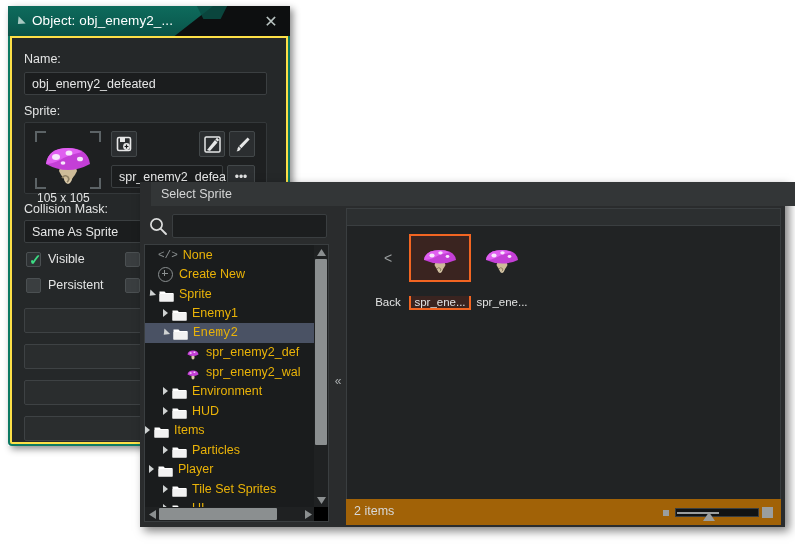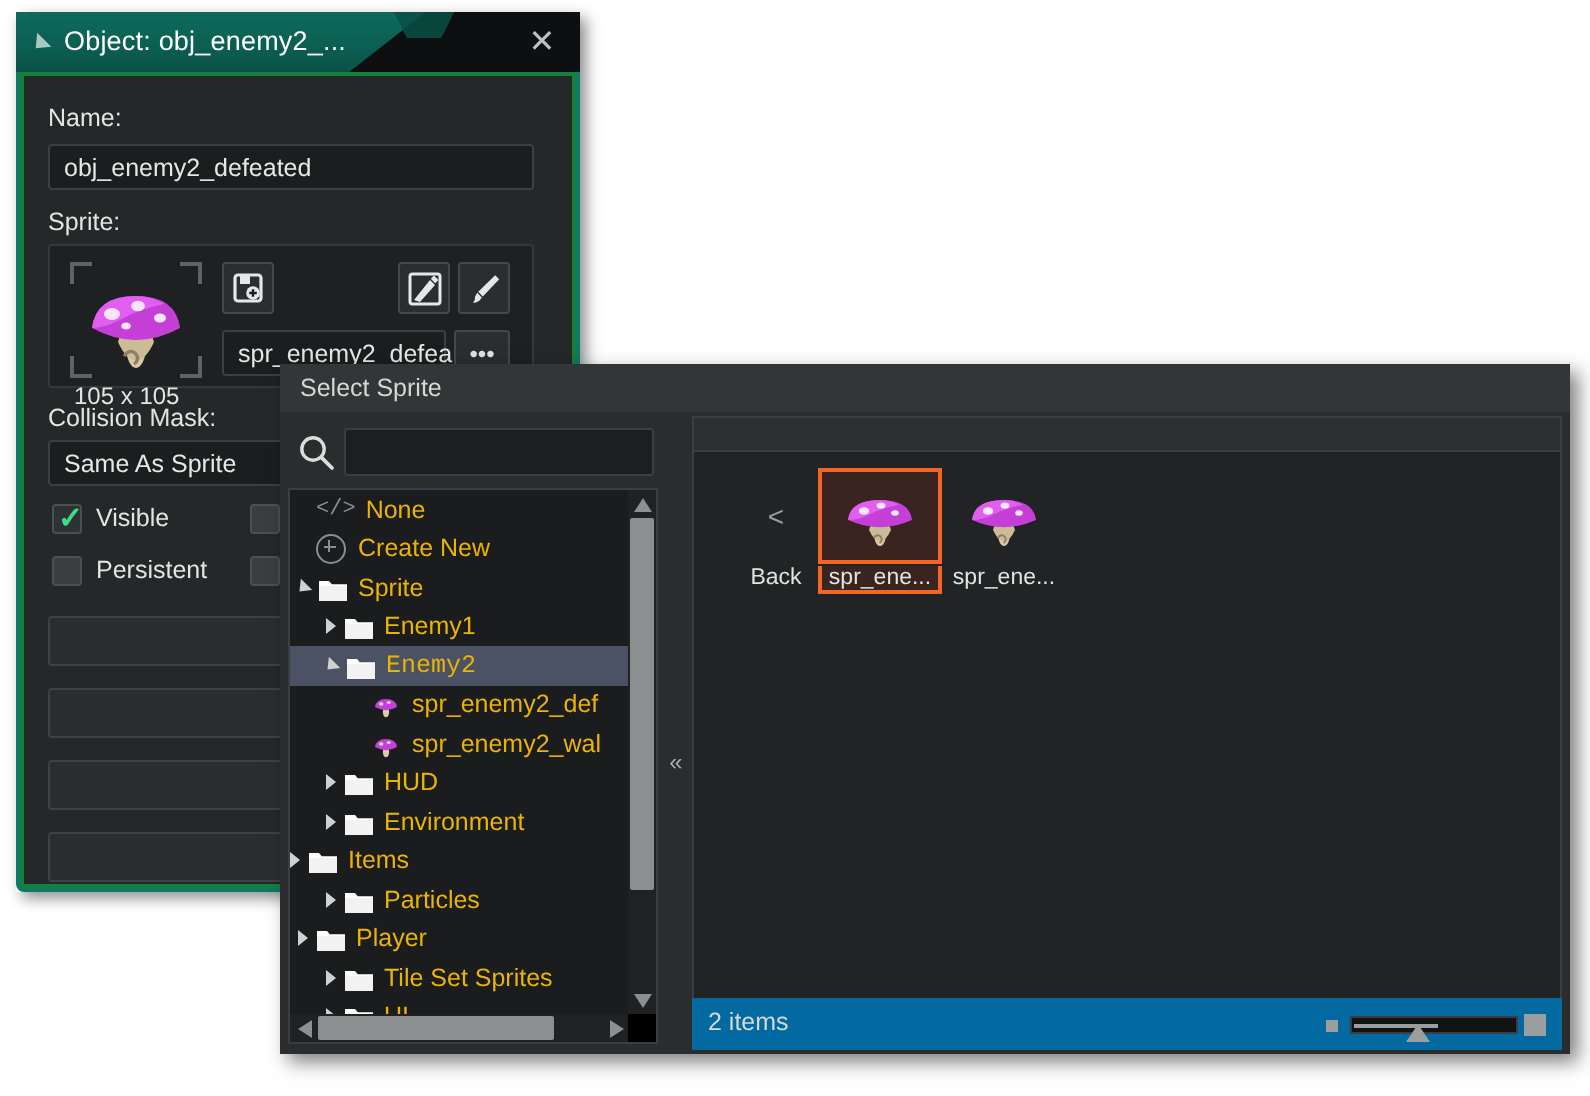--- a/index.html
+++ b/index.html
@@ -72,21 +72,21 @@
     color: #b9c4c2;
     font-size: 16px;
     line-height: 18px;
     text-align: center;
     cursor: pointer;
   }
   .obj-body {
     position: absolute;
     left: 0; top: 30px;
     width: 282px; height: 410px;
-    background: #15803d;
+    background: #fde047;
     border: 2px solid #0e7a63;
     border-top: none;
     box-sizing: border-box;
     border-radius: 0 0 4px 4px;
   }
   .obj-inner {
     position: absolute;
     left: 2px; top: 2px;
     right: 2px; bottom: 2px;
     background: #252829;
@@ -197,21 +197,21 @@
   
   #select-sprite {
     position: absolute;
     left: 140px; top: 182px;
     width: 645px; height: 345px;
     background: #2a2c2d;
     box-shadow: 4px 4px 9px rgba(0,0,0,0.5);
   }
   .ss-title {
     position: absolute;
-    left: 0; top: 0;
+    left: 11px; top: 0;
     width: 645px; height: 24px;
     background: #333637;
     color: #d6d7d7;
     font-size: 12.5px;
     display: flex;
     align-items: center;
     padding-left: 10px;
     box-sizing: border-box;
   }
   .ss-body {
@@ -405,21 +405,21 @@
   }
   .grid-item .thumb {
     width: 62px; height: 48px;
     display: flex;
     align-items: center;
     justify-content: center;
   }
   .grid-item .caption {
     font-size: 11.5px;
     color: #e2e3e3;
-    margin-top: 1px;
+    margin-top: 14px;
     white-space: nowrap;
     overflow: hidden;
   }
   .grid-item.selected .thumb {
     background: #3a2420;
     border: 2px solid #f26522;
     box-sizing: border-box;
   }
   .grid-item.selected .caption-wrap {
     background: #3a2420;
@@ -429,21 +429,21 @@
   }
   .back-chevron {
     font-size: 14px;
     color: #9a9e9f;
     line-height: 48px;
   }
   .ss-status {
     position: absolute;
     left: 206px; bottom: 2px;
     width: 435px; height: 26px;
-    background: #0369a1;
+    background: #a16207;
   }
   .status-text {
     position: absolute;
     left: 8px; top: 5px;
     font-size: 12.5px;
     color: #d7d8d8;
   }
   .zoom-slider {
     position: absolute;
     right: 8px; top: 6px;
@@ -661,29 +661,29 @@
                     <ellipse cx="8.4" cy="4.3" rx="0.95" ry="0.75" fill="#f7e6fb"></ellipse>
                   </svg></span>
                 <span class="tree-row-label">spr_enemy2_wal</span>
               </div>
               <div class="tree-row" style="padding-left: 18px;">
                 <div class="tree-arrow"></div>
                 <span class="folder-icon"><svg width="15" height="12" viewBox="0 0 15 12">
                     <path d="M0.5 1.5 h5 l1.4 1.6 h7.6 v8.4 h-14 z" fill="#ffffff"></path>
                     <path d="M0.5 4 h14 v7.5 h-14 z" fill="#f2f2f2"></path>
                   </svg></span>
-                <span class="tree-row-label">HUD</span>
+                <span class="tree-row-label">Environment</span>
               </div>
               <div class="tree-row" style="padding-left: 18px;">
                 <div class="tree-arrow"></div>
                 <span class="folder-icon"><svg width="15" height="12" viewBox="0 0 15 12">
                     <path d="M0.5 1.5 h5 l1.4 1.6 h7.6 v8.4 h-14 z" fill="#ffffff"></path>
                     <path d="M0.5 4 h14 v7.5 h-14 z" fill="#f2f2f2"></path>
                   </svg></span>
-                <span class="tree-row-label">Environment</span>
+                <span class="tree-row-label">HUD</span>
               </div>
               <div class="tree-row" style="">
                 <div class="tree-arrow"></div>
                 <span class="folder-icon"><svg width="15" height="12" viewBox="0 0 15 12">
                     <path d="M0.5 1.5 h5 l1.4 1.6 h7.6 v8.4 h-14 z" fill="#ffffff"></path>
                     <path d="M0.5 4 h14 v7.5 h-14 z" fill="#f2f2f2"></path>
                   </svg></span>
                 <span class="tree-row-label">Items</span>
               </div>
               <div class="tree-row" style="padding-left: 18px;">

